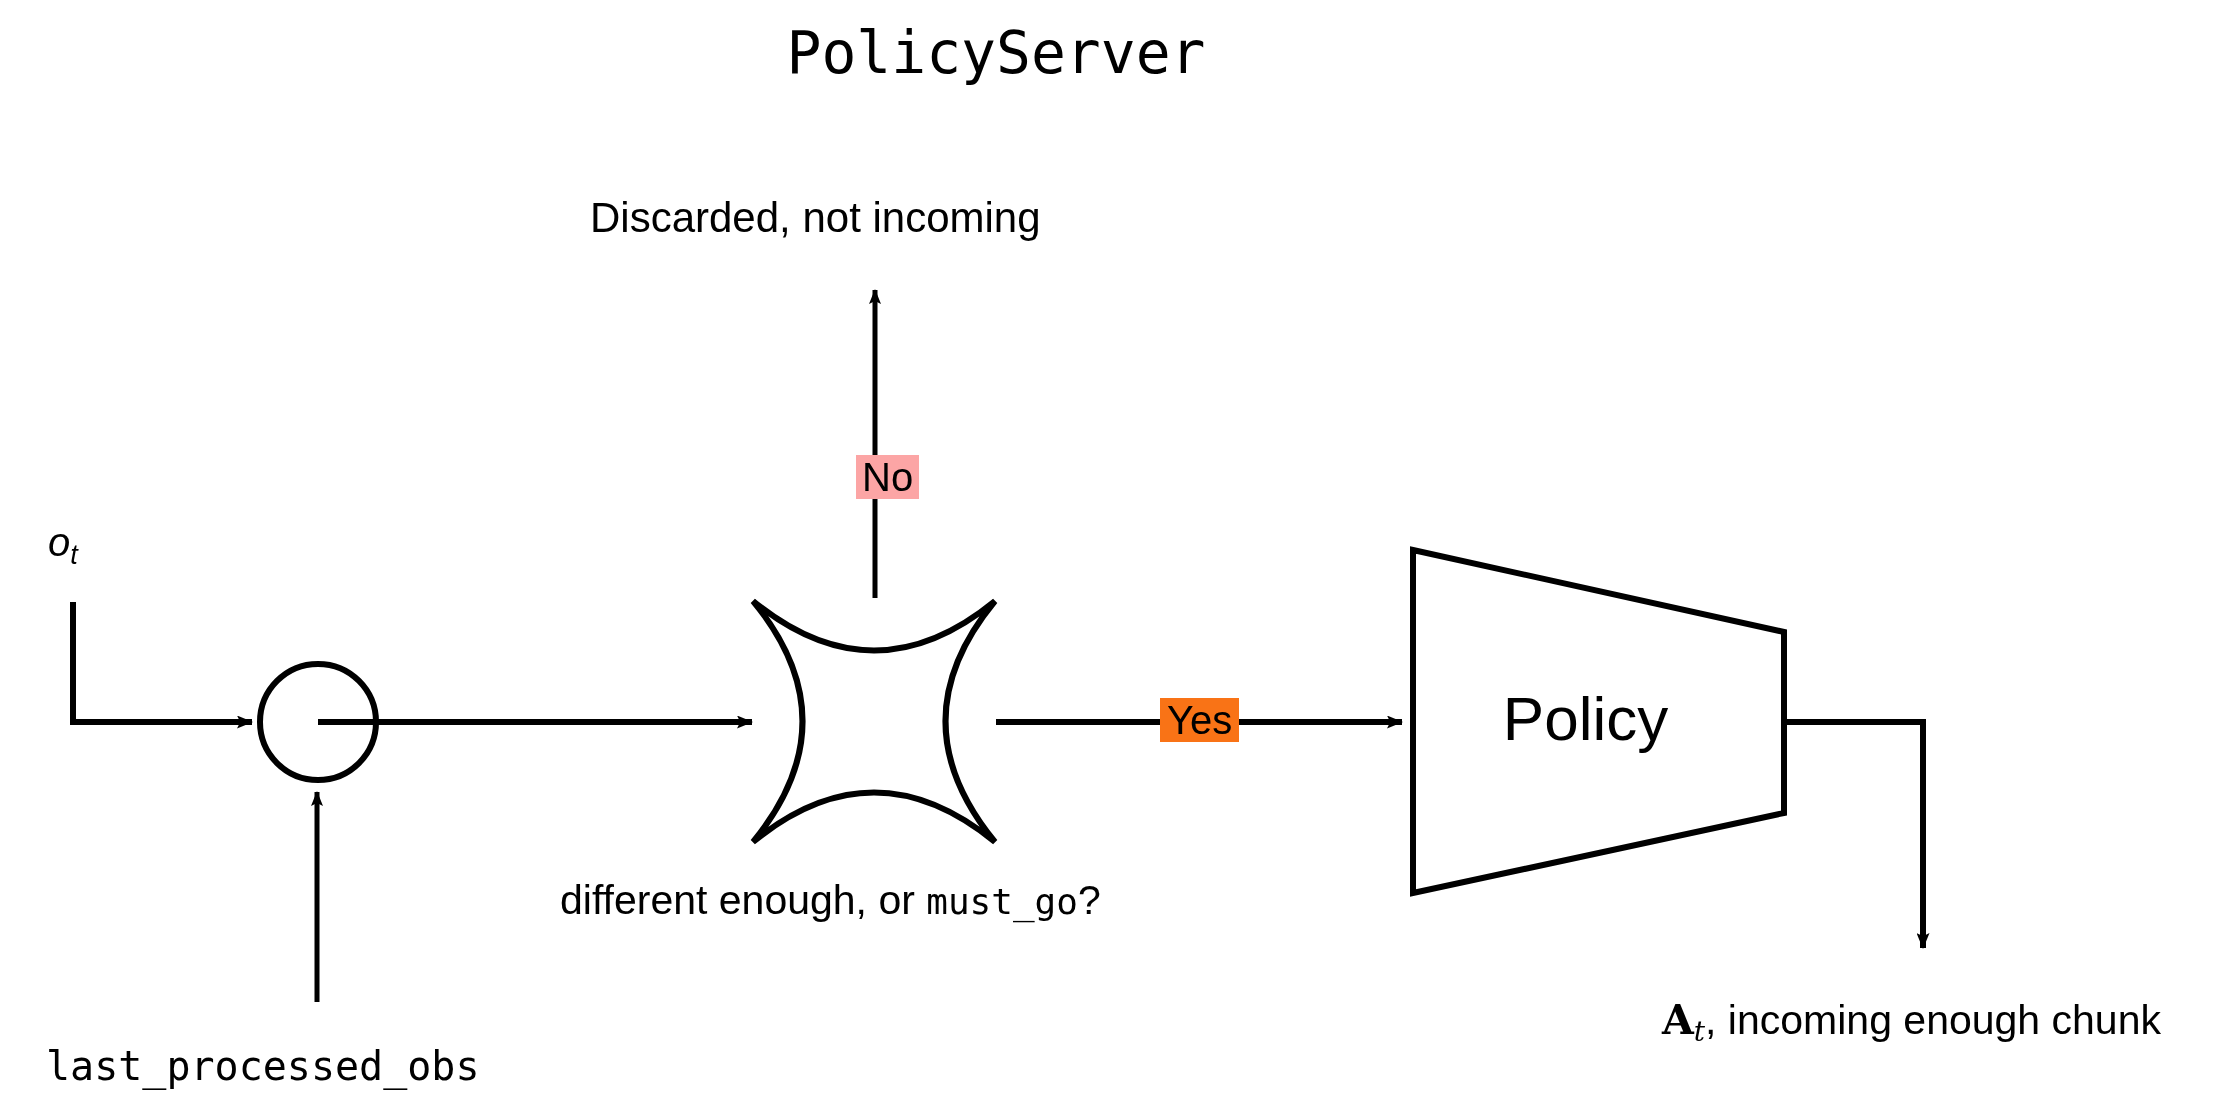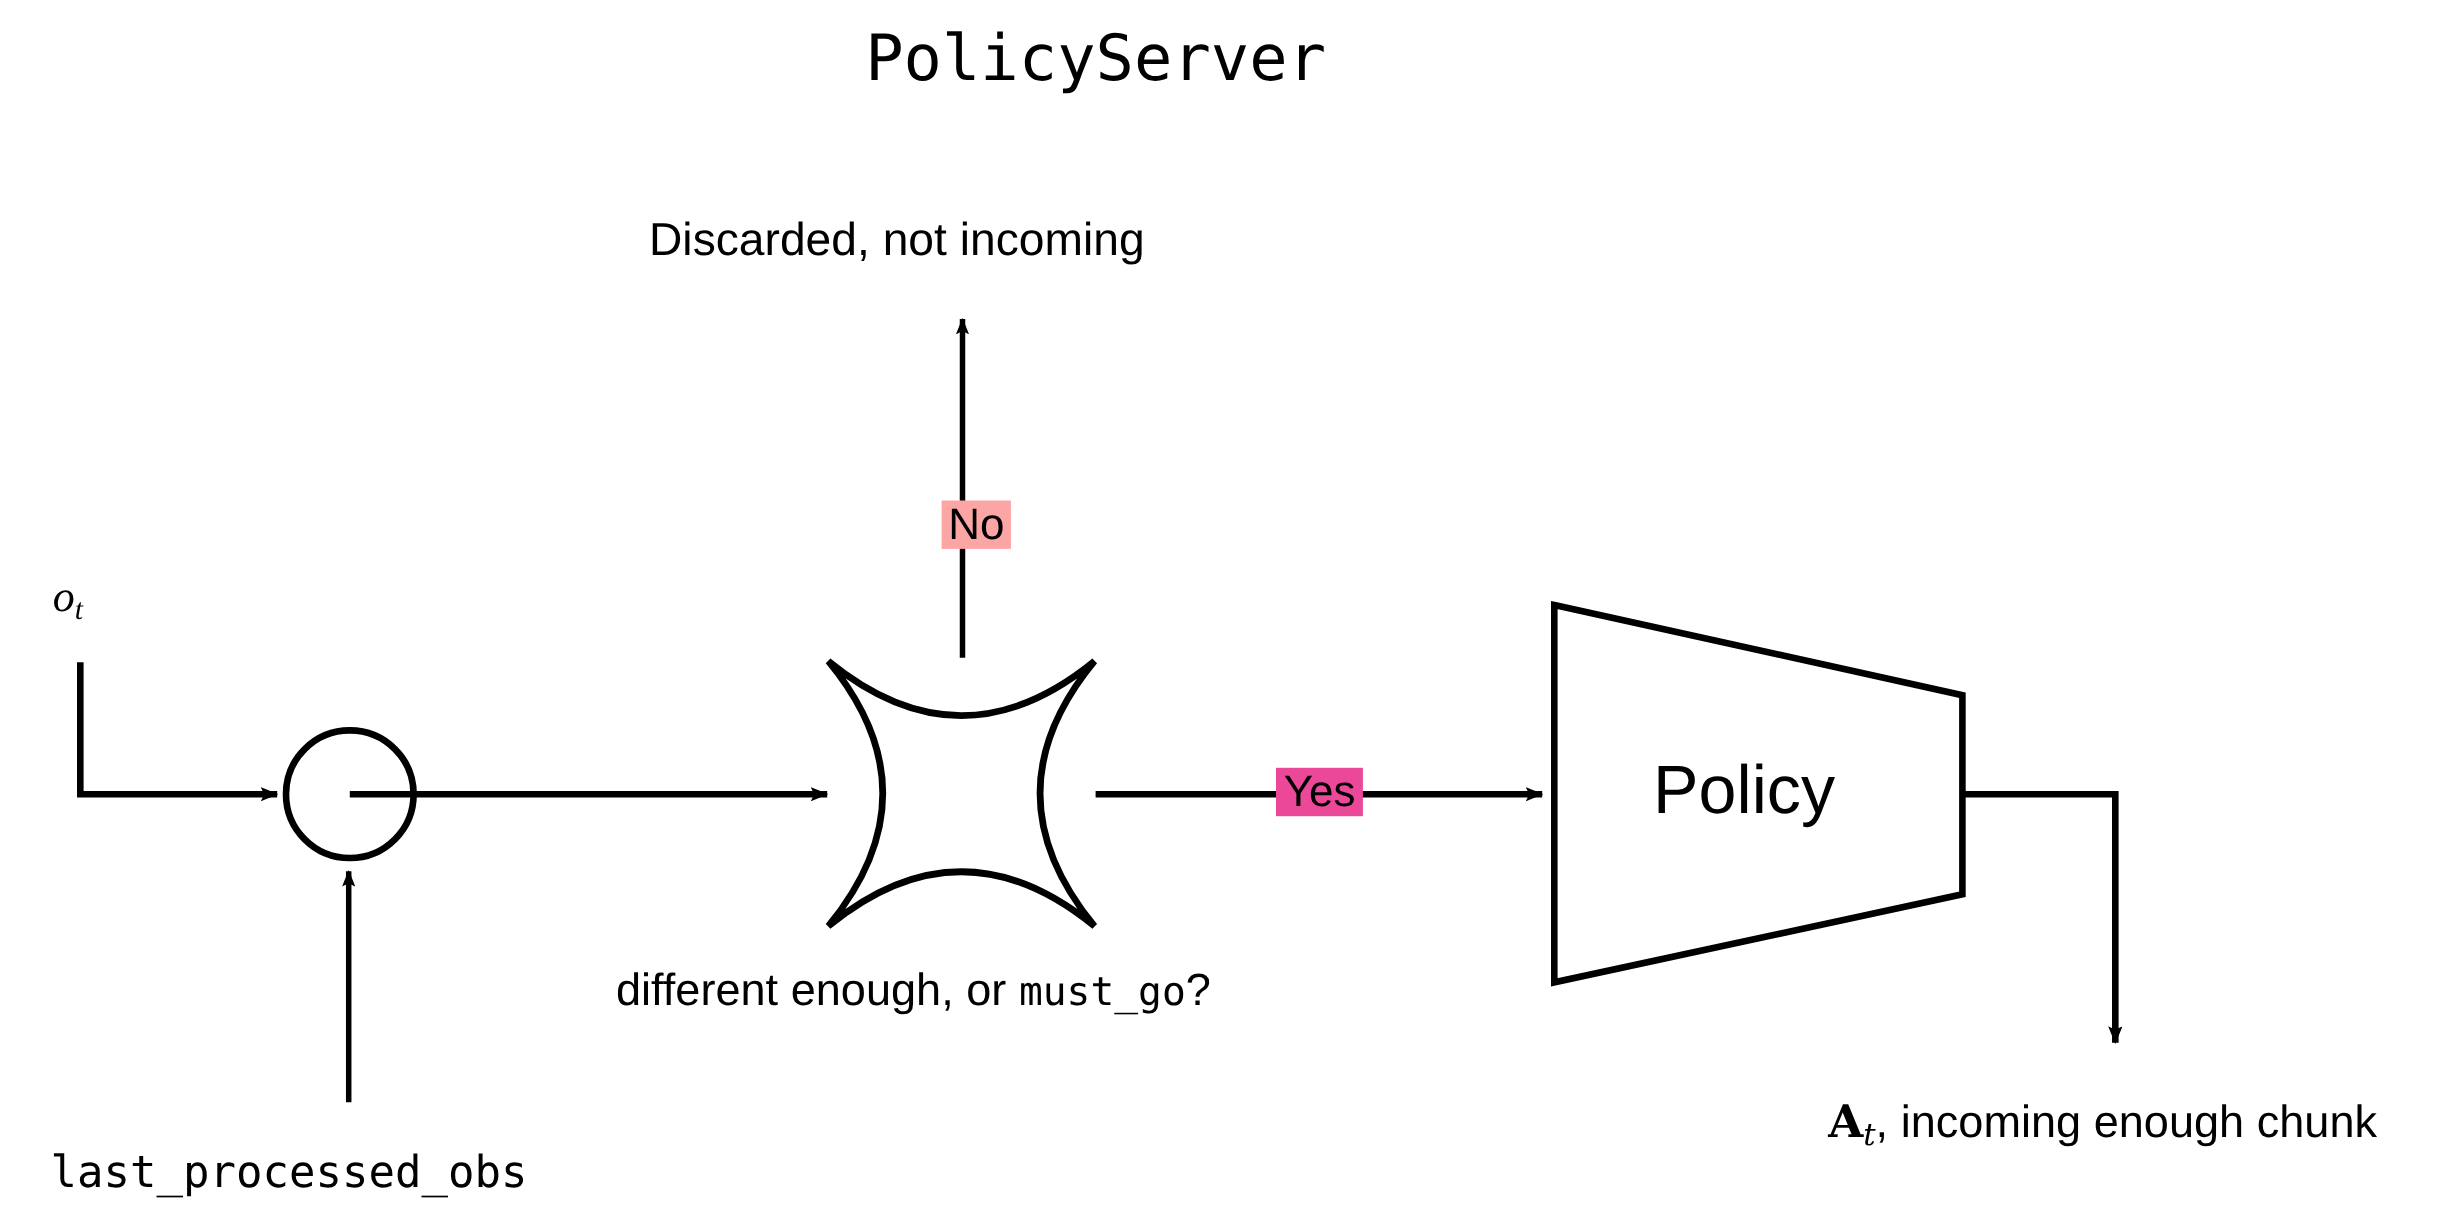--- a/index.html
+++ b/index.html
@@ -30,21 +30,21 @@
     color: #000;
     line-height: 1;
   }
   .mono {
     font-family: "DejaVu Sans Mono", "Liberation Mono", monospace;
   }
   .sans {
     font-family: "Liberation Sans", sans-serif;
   }
   .mathser {
-    font-family: Liberation Serif, serif;
+    font-family: Liberation Sans, sans-serif;
     font-style: italic;
   }
 
   
   #title-label {
     left: 0; top: 24px;
     width: 1992px;
     text-align: center;
     font-size: 58px;
     letter-spacing: 0px;
@@ -75,21 +75,21 @@
   #decision-label {
     left: 560px; top: 880px;
     font-size: 41px;
   }
   #decision-label .codepart {
     font-size: 36px;
   }
   #yes-label {
     left: 1160px; top: 698px;
     font-size: 40px;
-    background: #ec4899;
+    background: #f97316;
     padding: 2px 7px;
   }
   #policy-label {
     left: 1400px; top: 688px;
     width: 371px;
     text-align: center;
     font-size: 62px;
   }
   #action-chunk-label {
     left: 1662px; top: 1000px;

